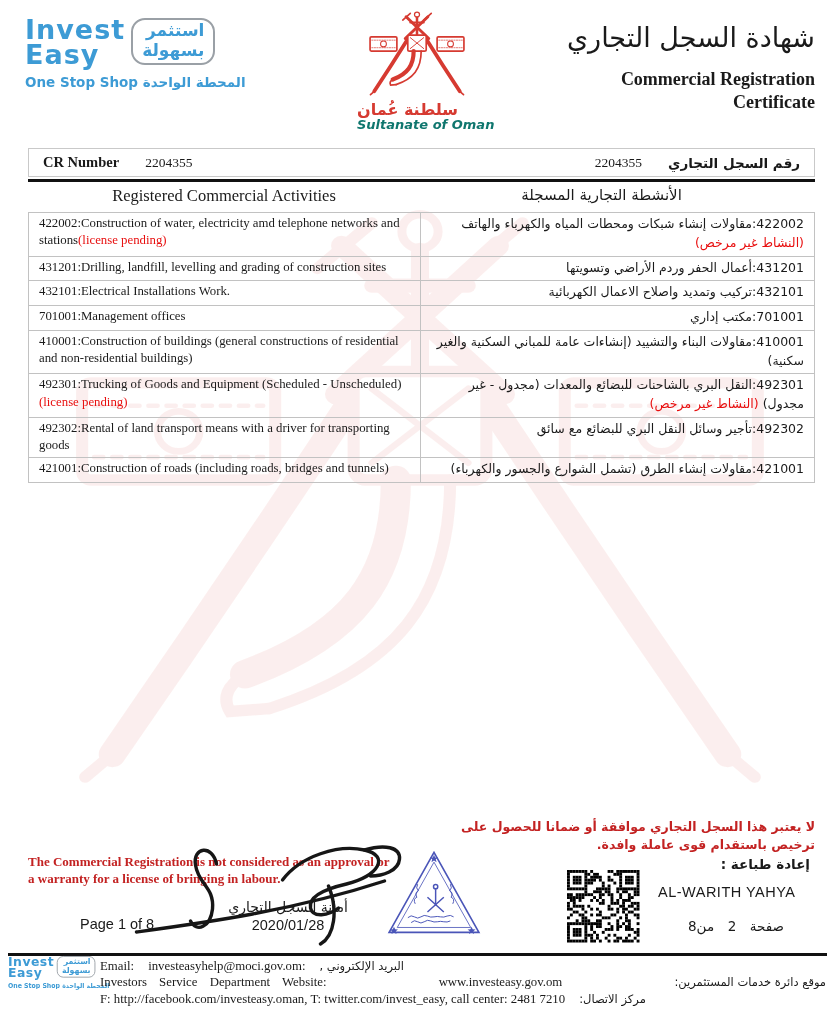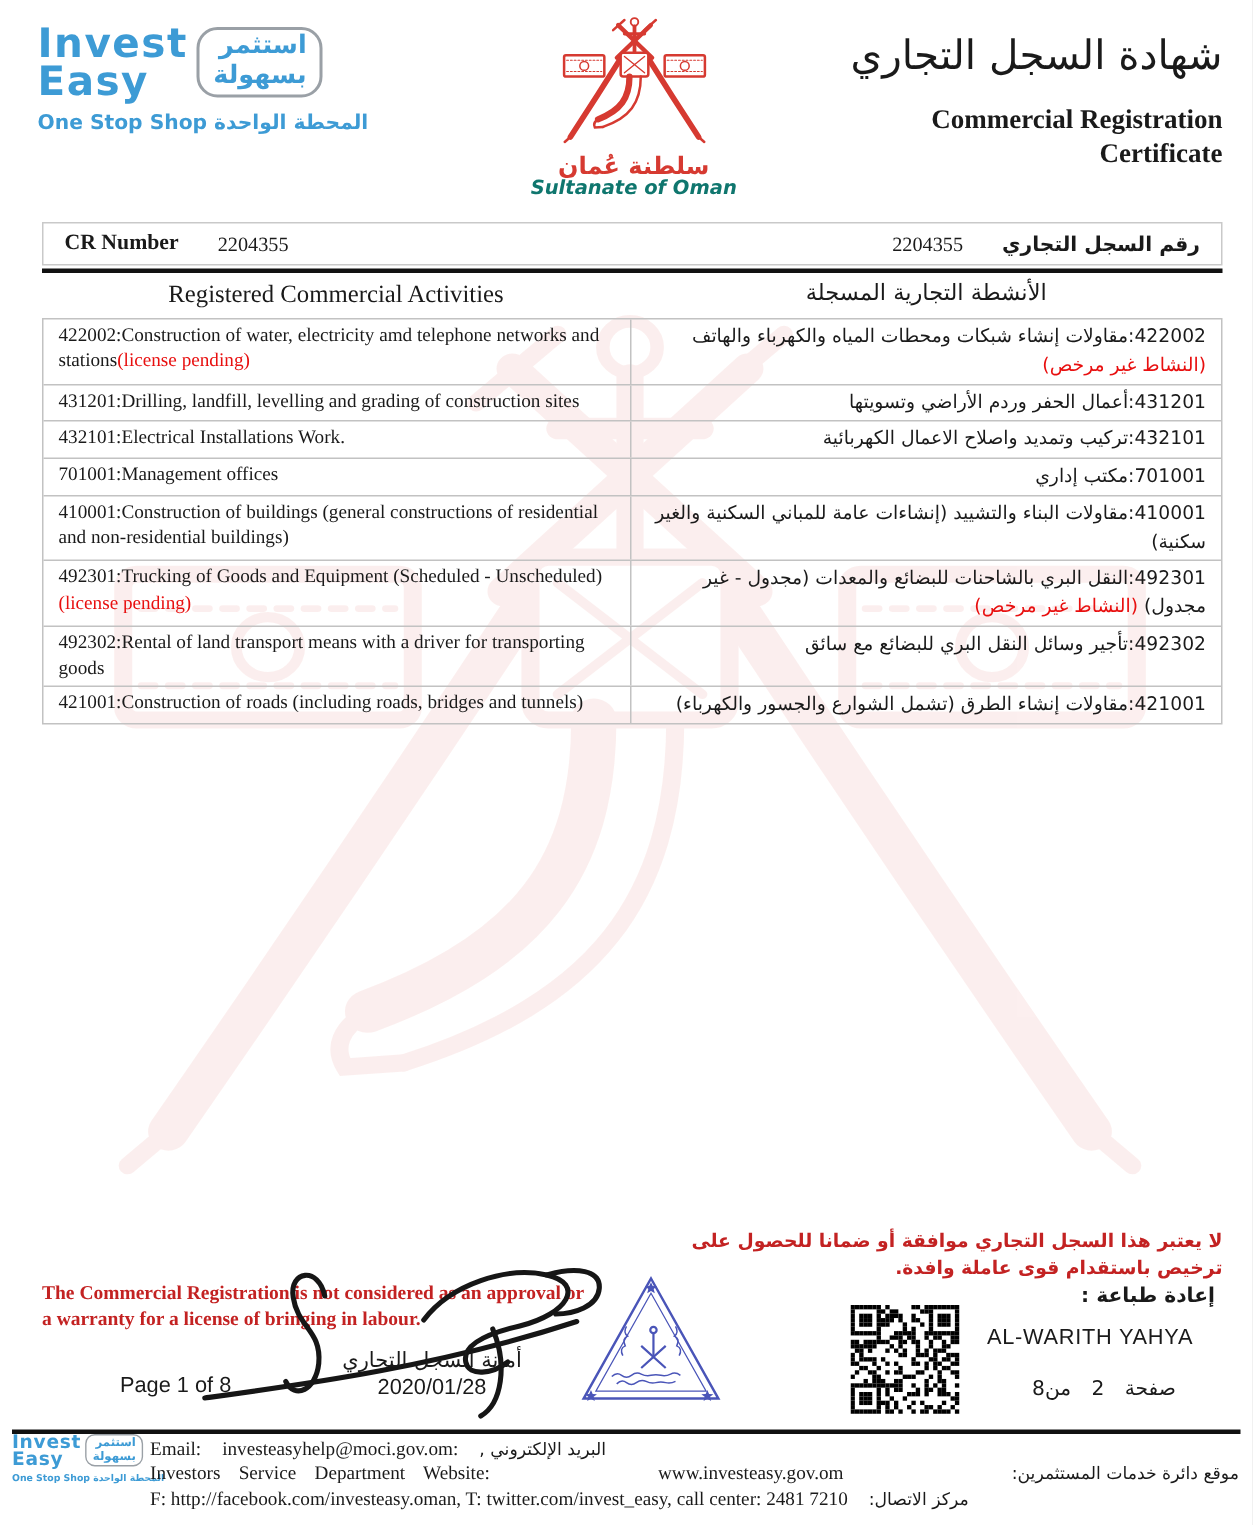--- a/index.html
+++ b/index.html
@@ -9,37 +9,37 @@
 
   
   .logo{display:flex;align-items:flex-start;gap:6px;font-family:"DejaVu Sans",sans-serif;}
   .logo-en{color:#3d9bd5;font-weight:bold;font-size:27px;line-height:0.92;letter-spacing:1px;}
   .logo-ar-box{border:2px solid #9aa0a6;border-radius:14px;padding:1px 9px 3px 9px;
                color:#3d9bd5;font-weight:bold;font-size:17px;line-height:1.15;text-align:right;direction:rtl;}
   .logo-tag{color:#3d9bd5;font-weight:bold;font-size:13.5px;margin-top:6px;font-family:"DejaVu Sans",sans-serif;}
   .logo-mini{transform:scale(0.46);transform-origin:top left;}
 
   
-  .emblem-block{left:340px;top:10px;width:165px;text-align:center;}
+  .emblem-block{left:357px;top:10px;width:165px;text-align:left;}
   .emblem-ar{color:#d63a31;font-family:"DejaVu Sans",sans-serif;font-weight:bold;font-size:16px;line-height:1;}
   .emblem-en{color:#0f766e;font-family:"DejaVu Sans",sans-serif;font-weight:bold;font-style:italic;font-size:13px;line-height:1.1;}
   .title-ar{right:20px;top:22px;width:360px;text-align:right;direction:rtl;font-size:27px;font-family:"DejaVu Sans",sans-serif;}
   .title-en{right:20px;top:68px;width:320px;text-align:right;font-weight:bold;font-size:18px;line-height:1.25;}
 
   
   .cr-box{left:28px;top:148px;width:787px;height:29px;border:1px solid #c9c9c9;
           display:flex;align-items:center;padding:0 14px;box-sizing:border-box;background:transparent;}
   .cr-label-en{font-weight:bold;font-size:14.5px;}
   .cr-val{font-size:13.5px;margin-left:26px;}
   .cr-right{margin-left:auto;display:flex;align-items:center;gap:26px;}
   .cr-label-ar{font-weight:bold;font-size:13.5px;direction:rtl;font-family:"DejaVu Sans",sans-serif;}
   .heavy-rule{left:28px;top:179px;width:787px;border-top:3px solid #111;}
 
   .act-head-en{left:28px;top:186px;width:392px;text-align:center;font-size:16.5px;}
-  .act-head-ar{left:420px;top:186px;width:395px;text-align:center;font-size:15px;direction:rtl;font-family:"DejaVu Sans",sans-serif;}
+  .act-head-ar{left:404px;top:186px;width:395px;text-align:center;font-size:15px;direction:rtl;font-family:"DejaVu Sans",sans-serif;}
 
   
   .act-table{left:28px;top:212px;width:787px;border:1px solid #c2c2c2;box-sizing:border-box;}
   .act-row{display:flex;}
   .act-row + .act-row{border-top:1px solid #c2c2c2;}
   .act-en{width:392px;box-sizing:border-box;padding:2px 6px 3px 10px;border-right:1px solid #c2c2c2;
           font-size:12.8px;line-height:1.35;}
   .act-ar{flex:1;box-sizing:border-box;padding:2px 10px 3px 6px;direction:rtl;text-align:right;
           font-size:12.5px;line-height:1.5;font-family:"DejaVu Sans",sans-serif;}
   .red{color:#e80f0f;}

